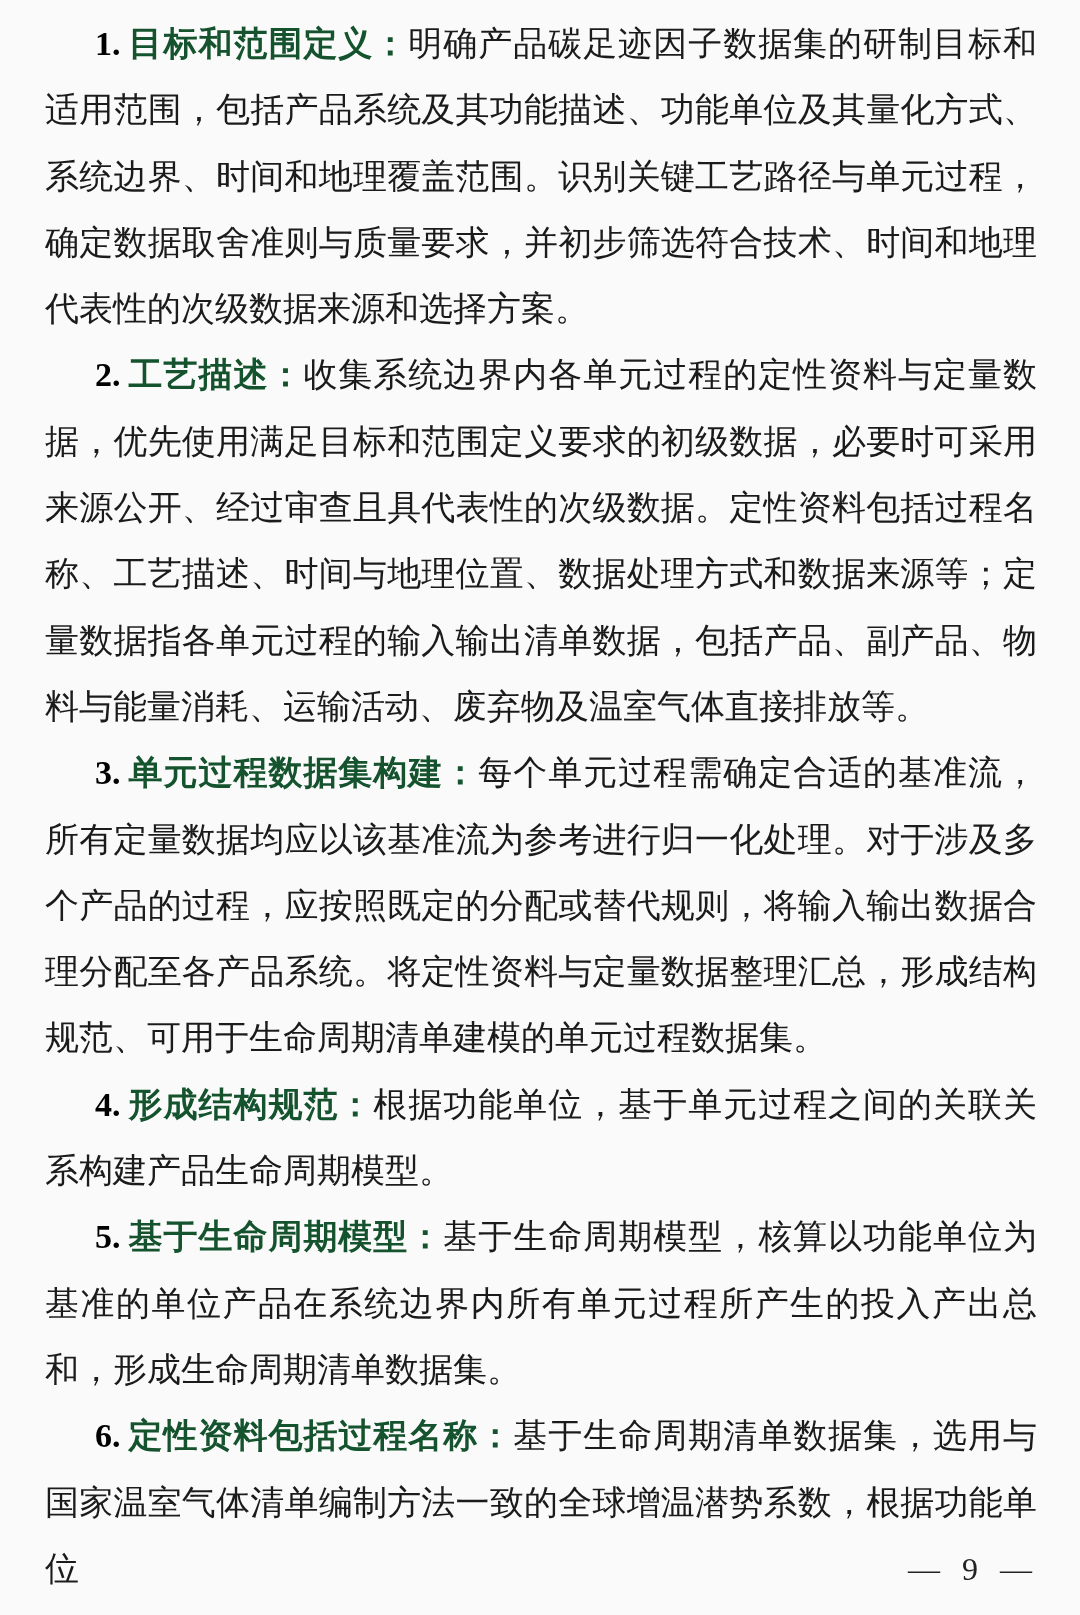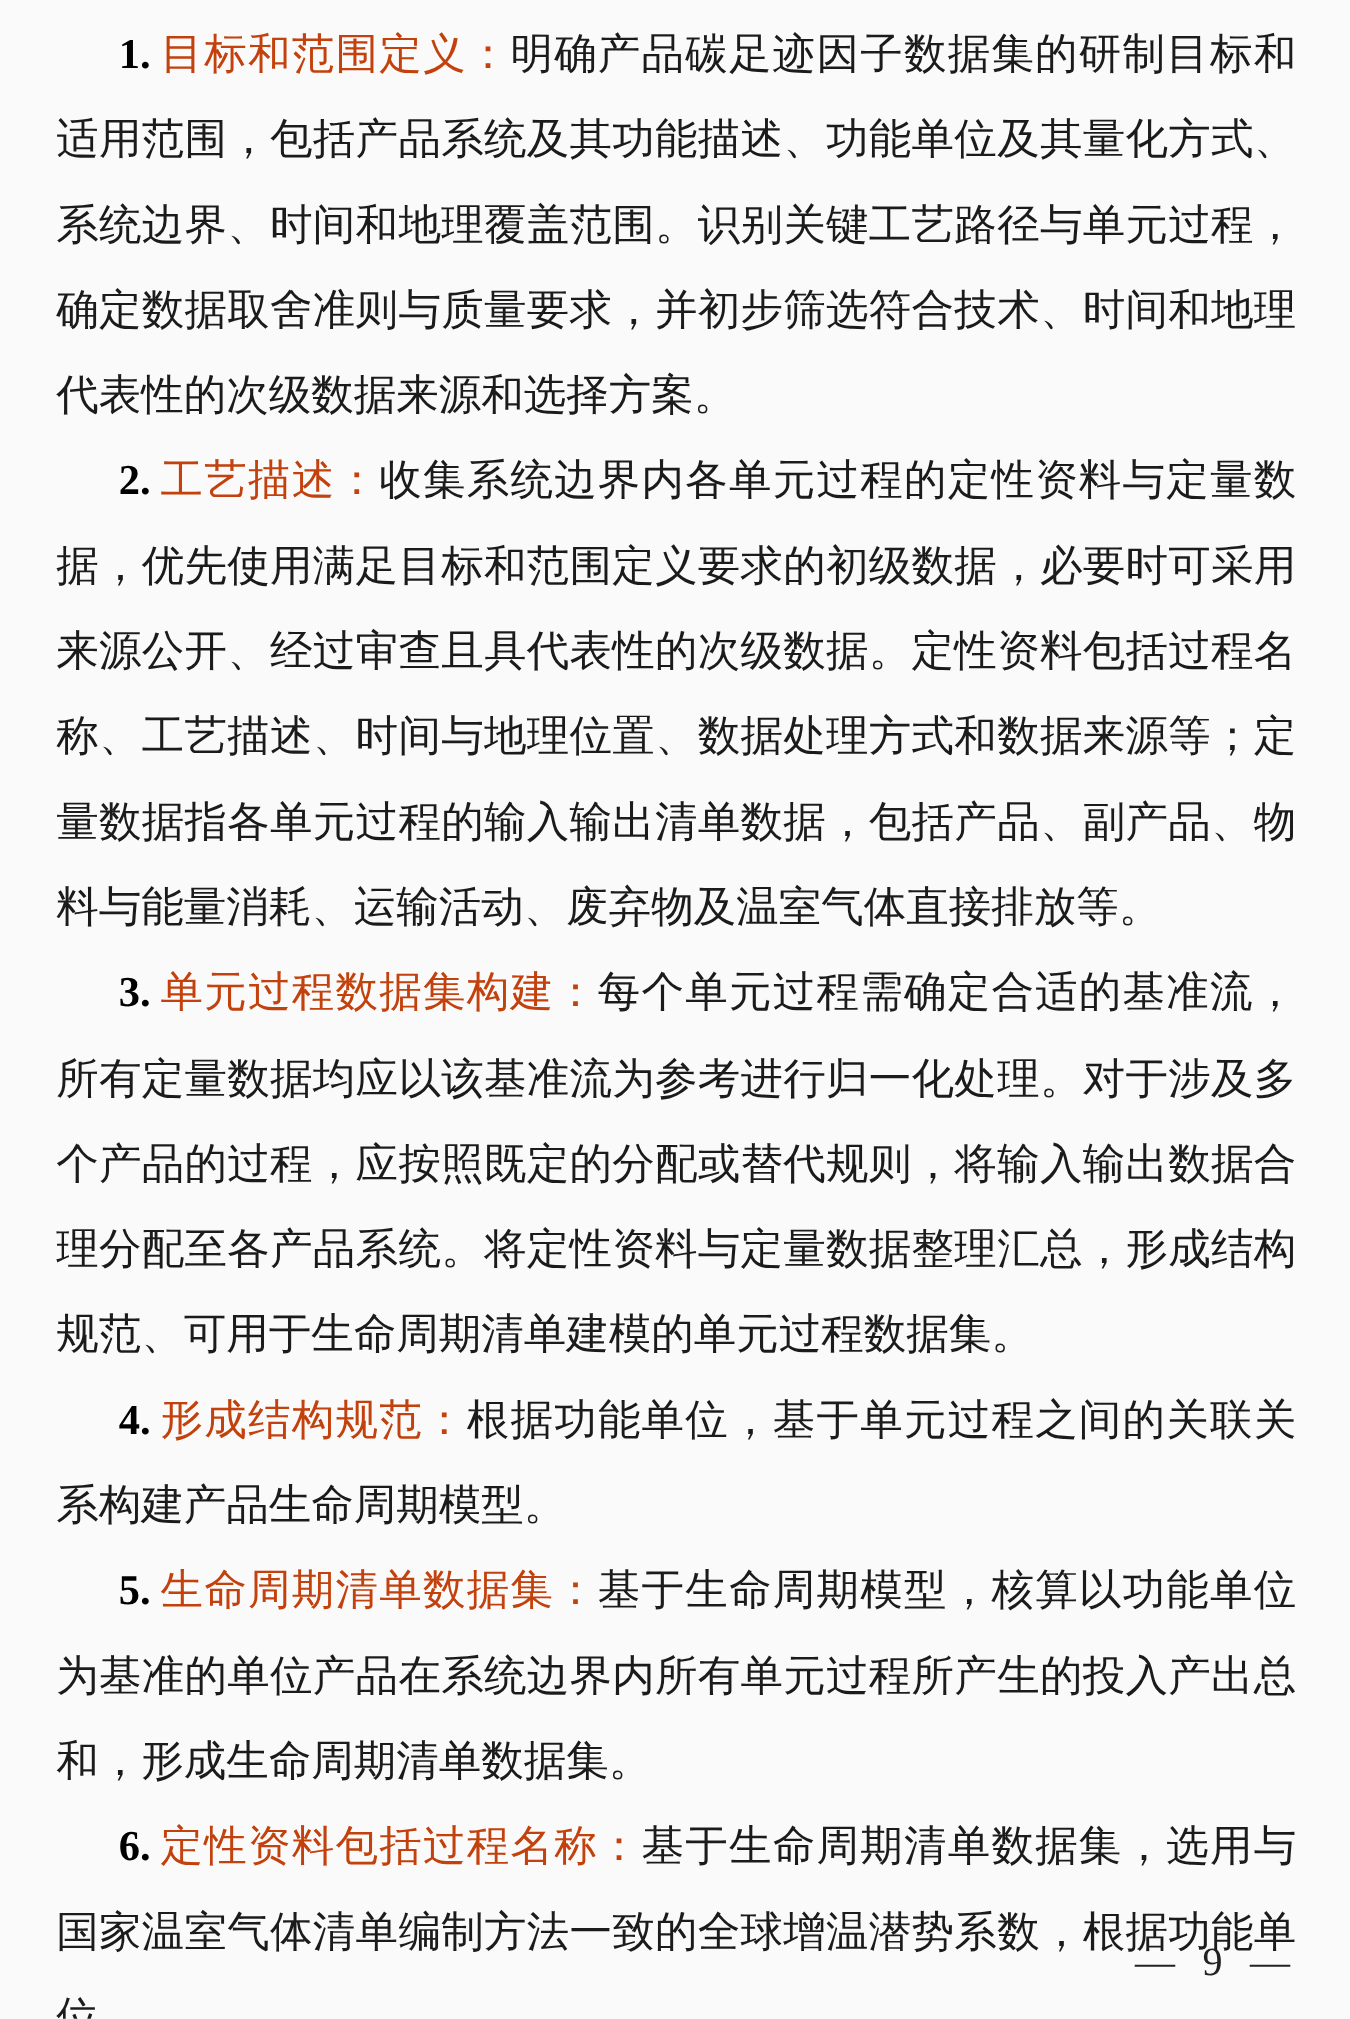--- a/index.html
+++ b/index.html
@@ -30,27 +30,26 @@
     text-justify: inter-character;
     text-indent: 50px;
     word-break: break-all;
   }
   .num {
     font-weight: bold;
     color: #000;
     margin-right: 7px;
   }
   .label {
-    font-weight: normal;
-    color: #c2410c;
+    font-weight: bold;
+    color: #14532d;
   }
   .body-text {
     font-weight: normal;
     color: #1b1b1b;
-    font-family: Liberation Mono, monospace;
   }
   .page-number {
     position: absolute;
     right: 48px;
     bottom: 27px;
     font-size: 32px;
     word-spacing: 14px;
     color: #222;
     white-space: nowrap;
   }
@@ -70,21 +69,21 @@
 
   <p class="para">
     <span class="num">3.</span><span class="label">单元过程数据集构建：</span><span class="body-text">每个单元过程需确定合适的基准流，所有定量数据均应以该基准流为参考进行归一化处理。对于涉及多个产品的过程，应按照既定的分配或替代规则，将输入输出数据合理分配至各产品系统。将定性资料与定量数据整理汇总，形成结构规范、可用于生命周期清单建模的单元过程数据集。</span>
   </p>
 
   <p class="para">
     <span class="num">4.</span><span class="label">形成结构规范：</span><span class="body-text">根据功能单位，基于单元过程之间的关联关系构建产品生命周期模型。</span>
   </p>
 
   <p class="para">
-    <span class="num">5.</span><span class="label">生命周期清单数据集：</span><span class="body-text">基于生命周期模型，核算以功能单位为基准的单位产品在系统边界内所有单元过程所产生的投入产出总和，形成生命周期清单数据集。</span>
+    <span class="num">5.</span><span class="label">基于生命周期模型：</span><span class="body-text">基于生命周期模型，核算以功能单位为基准的单位产品在系统边界内所有单元过程所产生的投入产出总和，形成生命周期清单数据集。</span>
   </p>
 
   <p class="para">
     <span class="num">6.</span><span class="label">定性资料包括过程名称：</span><span class="body-text">基于生命周期清单数据集，选用与国家温室气体清单编制方法一致的全球增温潜势系数，根据功能单位</span>
   </p>
 
 </div>
 
 <div class="page-number">— 9 —</div>
 

